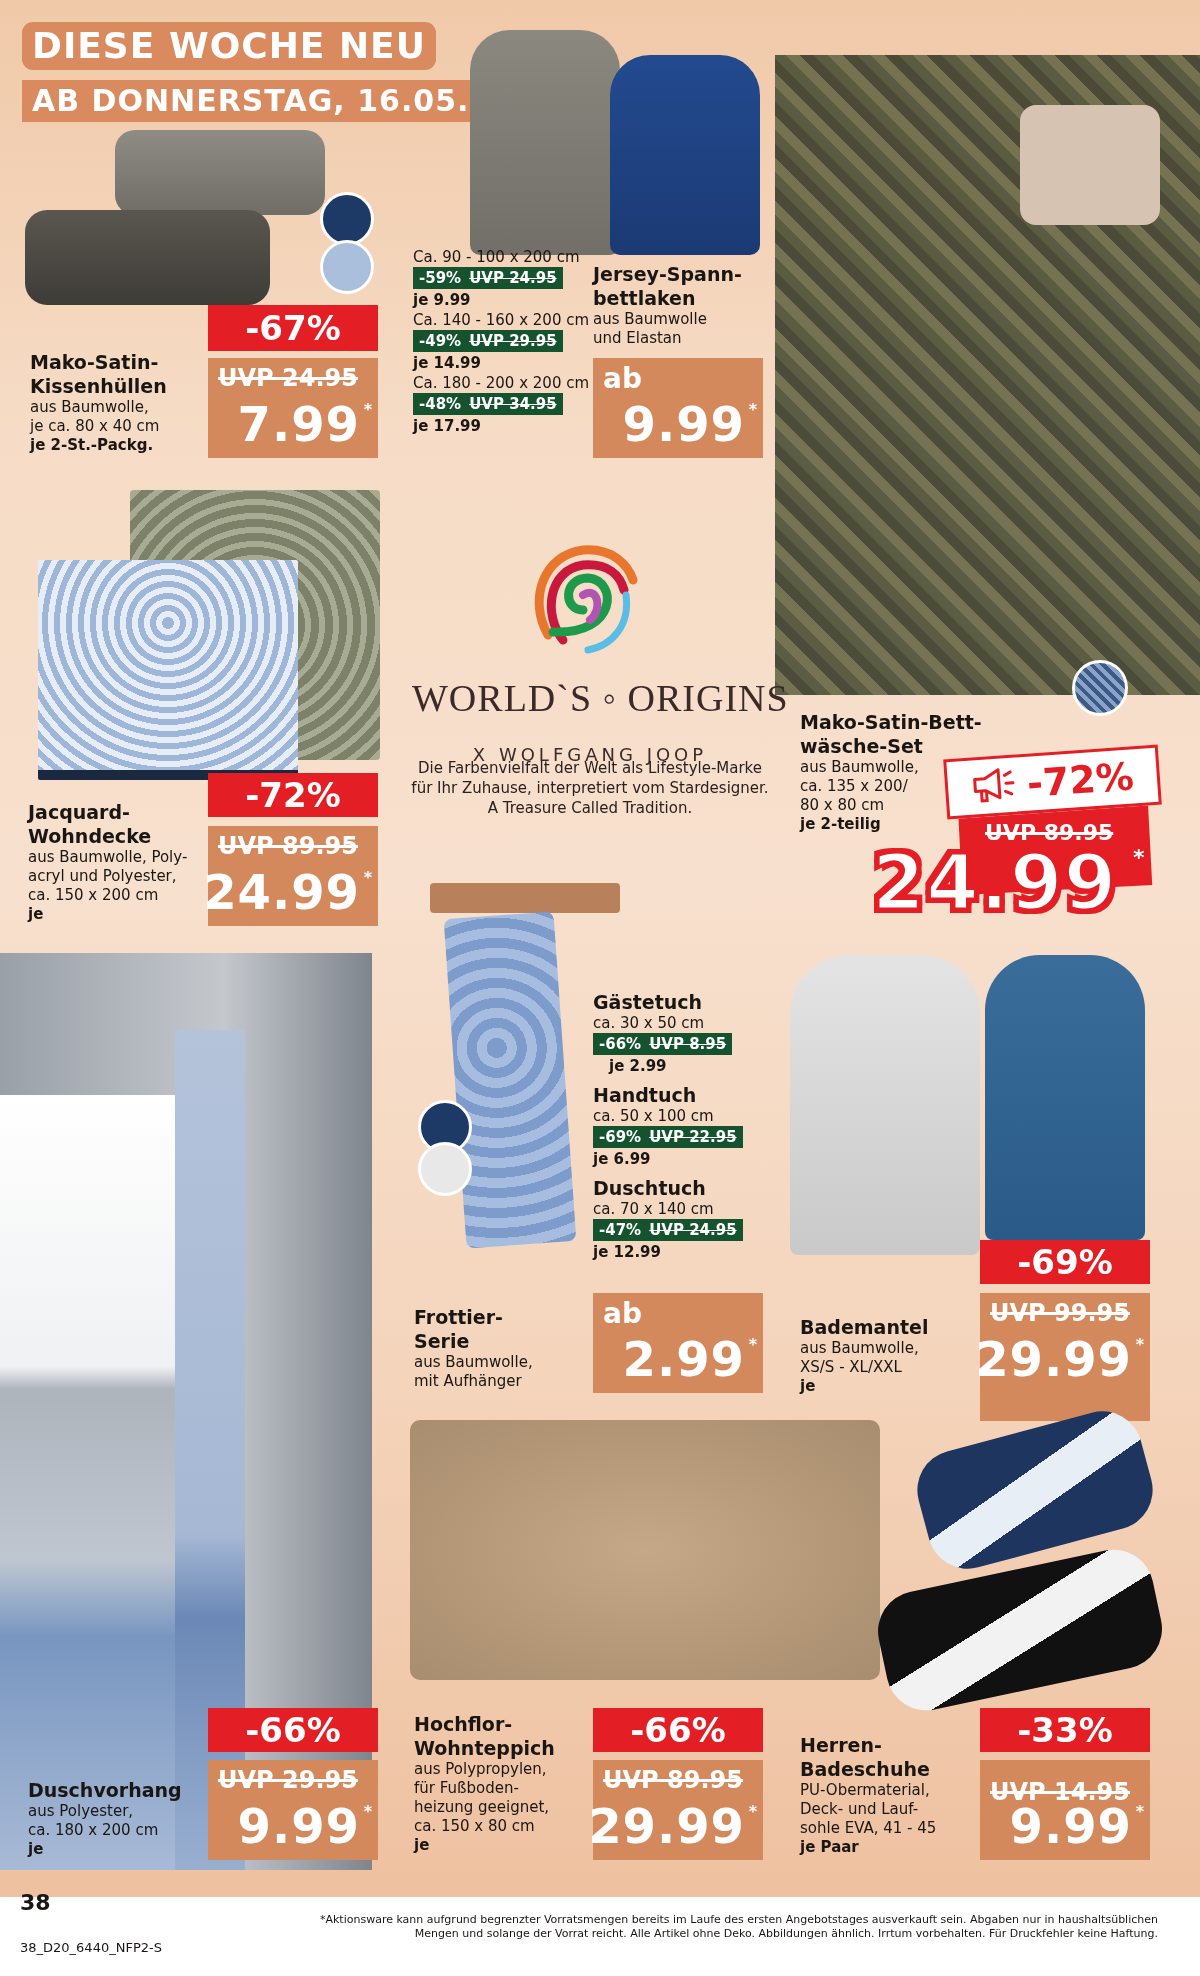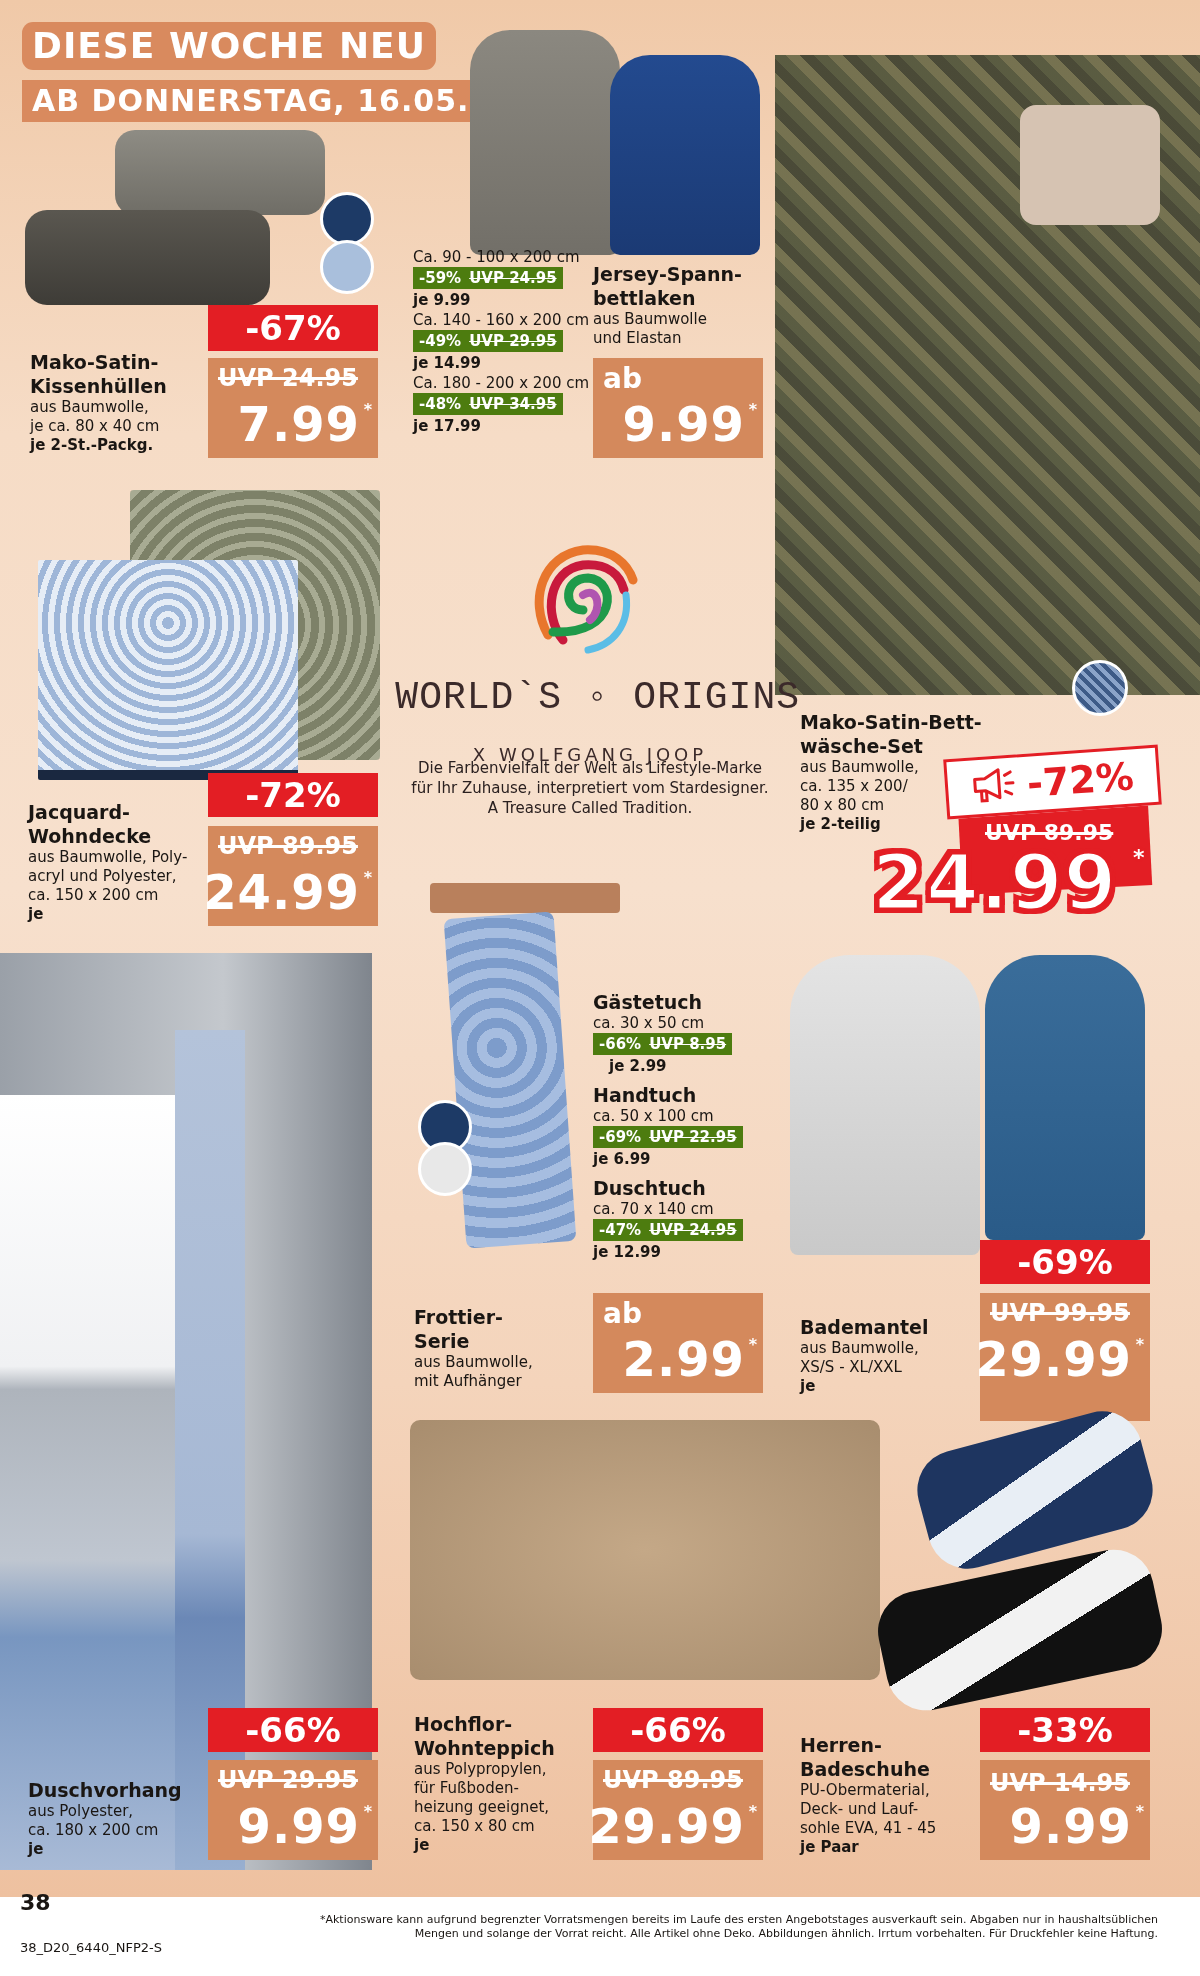--- a/index.html
+++ b/index.html
@@ -23,30 +23,30 @@
   .pdesc-b { font-size: 15px; line-height: 19px; font-weight: bold; }
 
   
   .disc { position: absolute; background: #e31e24; color: #fff; font-weight: bold; font-size: 34px; text-align: center; }
   .pricebox { position: absolute; background: #d4895c; color: #fff; font-weight: bold; }
   .uvp { position: absolute; left: 10px; font-size: 24px; text-decoration: line-through; text-decoration-thickness: 3px; }
   .price { position: absolute; right: 18px; font-size: 48px; letter-spacing: 1px; }
   .star { position: absolute; font-size: 16px; }
   .ab { position: absolute; left: 10px; top: 4px; font-size: 28px; }
 
-  .tag-small { display: inline-block; background: #4d7c0f; color: #fff; font-weight: bold; font-size: 15px; padding: 1px 6px; line-height: 20px; }
+  .tag-small { display: inline-block; background: #14532d; color: #fff; font-weight: bold; font-size: 15px; padding: 1px 6px; line-height: 20px; }
   .tag-small .s { text-decoration: line-through; margin-left: 8px; }
   .je-price { font-weight: bold; font-size: 15px; line-height: 22px; }
 
   
   .img { position: absolute; border-radius: 6px; }
   .swatch { position: absolute; width: 54px; height: 54px; border-radius: 50%; border: 3px solid #fff; }
 
   
-  .logo-title { font-family: Liberation Mono, monospace; font-size: 38px; color: #3b2a2a; letter-spacing: 1px; text-align: right; }
+  .logo-title { font-family: Liberation Serif, serif; font-size: 38px; color: #3b2a2a; letter-spacing: 1px; text-align: left; margin-left: 32px; }
   .logo-sub { font-size: 18px; letter-spacing: 4px; color: #3b2a2a; text-align: center; }
   .logo-desc { font-size: 15px; line-height: 20px; color: #2a2020; text-align: center; }
 
   
   .footer-page { font-weight: bold; font-size: 22px; }
   .footer-code { font-size: 13px; }
   .footer-note { font-size: 11px; line-height: 14px; text-align: right; }
 </style>
 </head>
 <body>
@@ -260,21 +260,21 @@
 <div class="abs" style="left:800px;top:1733px;width:190px;">
   <div class="ptitle">Herren-</div>
   <div class="ptitle">Badeschuhe</div>
   <div class="pdesc">PU-Obermaterial,</div>
   <div class="pdesc">Deck- und Lauf-</div>
   <div class="pdesc">sohle EVA, 41 - 45</div>
   <div class="pdesc-b">je Paar</div>
 </div>
 <div class="disc" style="left:980px;top:1708px;width:170px;height:44px;line-height:44px;">-33%</div>
 <div class="pricebox" style="left:980px;top:1760px;width:170px;height:100px;">
-  <div class="uvp" style="top:9px;">UVP 14.95</div>
+  <div class="uvp" style="top:18px;">UVP 14.95</div>
   <div class="price" style="top:38px;">9.99</div>
   <div class="star" style="right:6px;top:42px;">*</div>
 </div>
 
 <div class="abs footer-page" style="left:20px;top:1890px;">38</div>
 <div class="abs footer-code" style="left:20px;top:1940px;">38_D20_6440_NFP2-S</div>
 <div class="abs" style="right:42px;top:1913px;width:1000px;">
   <div class="footer-note">*Aktionsware kann aufgrund begrenzter Vorratsmengen bereits im Laufe des ersten Angebotstages ausverkauft sein. Abgaben nur in haushaltsüblichen</div>
   <div class="footer-note">Mengen und solange der Vorrat reicht. Alle Artikel ohne Deko. Abbildungen ähnlich. Irrtum vorbehalten. Für Druckfehler keine Haftung.</div>
 </div>

